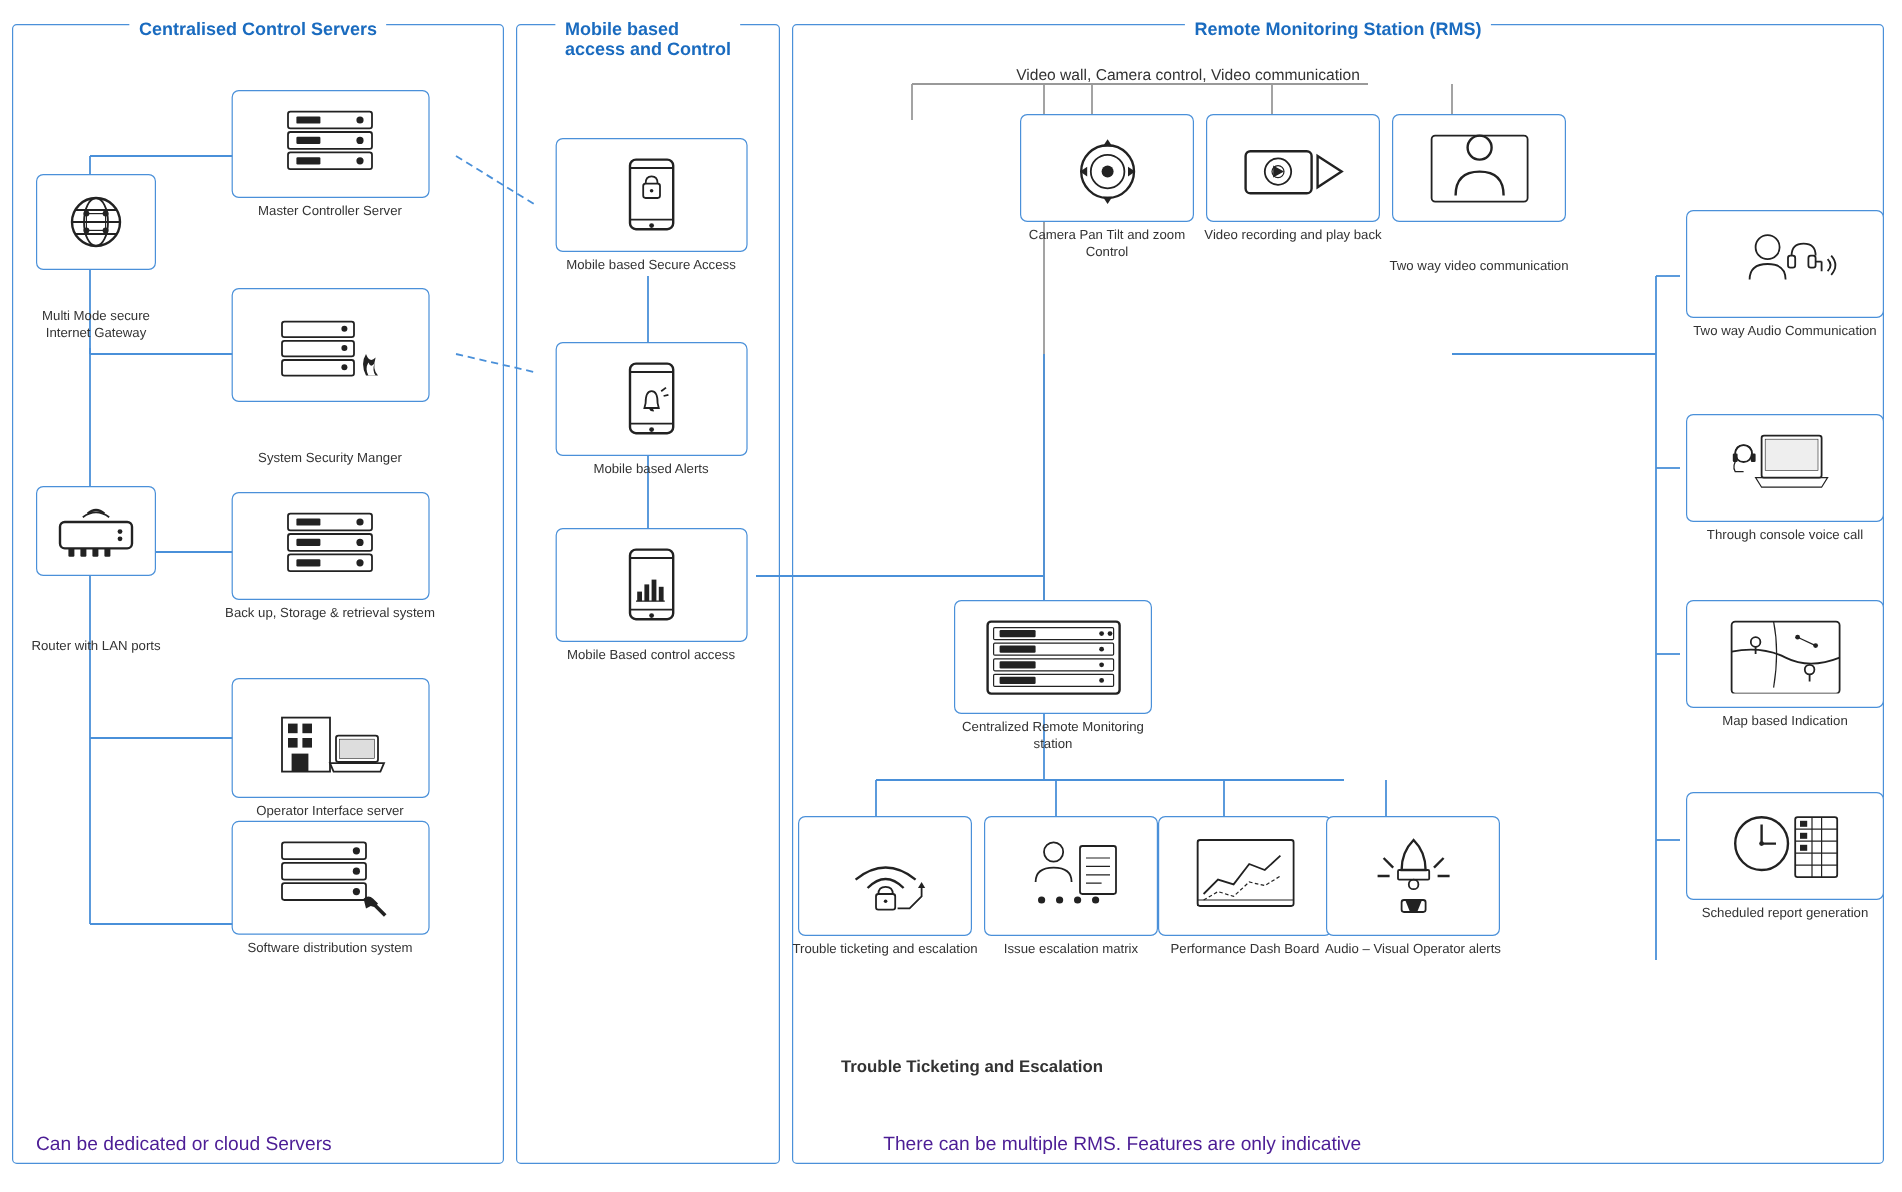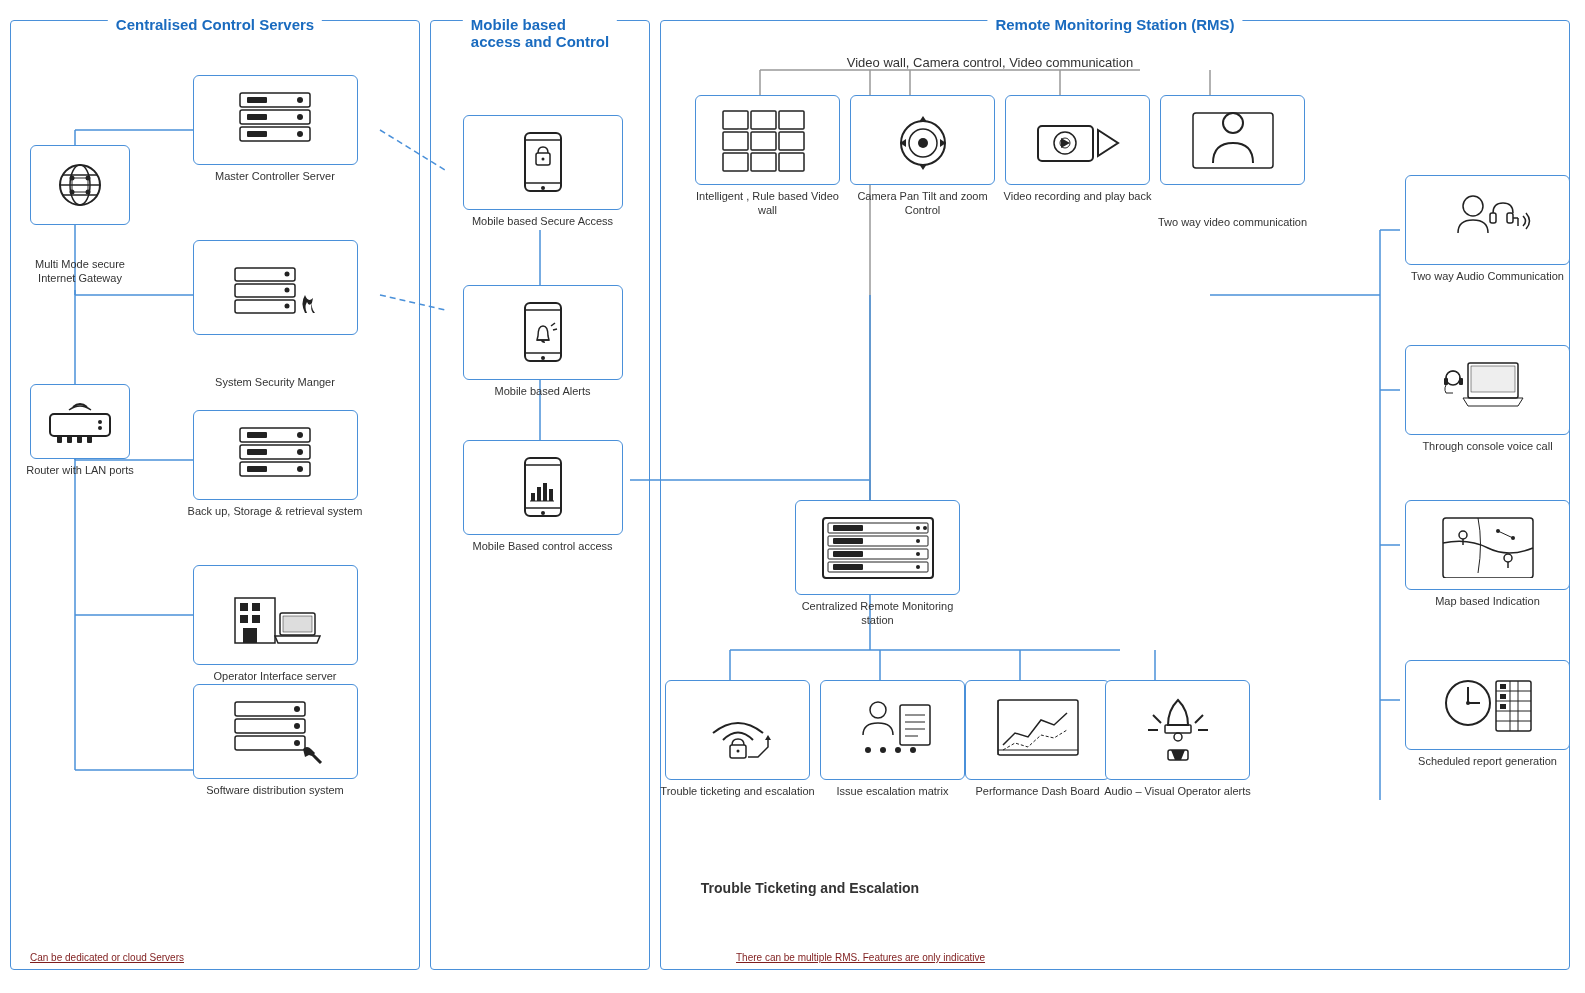--- a/index.html
+++ b/index.html
@@ -85,23 +85,22 @@
     .connector-svg {
       position: absolute;
       top: 0; left: 0;
       width: 1585px;
       height: 993px;
       pointer-events: none;
     }
     .footer-note {
       position: absolute;
       bottom: 30px;
-      font-size: 10px;
-      color: #7f1d1d;
-      text-decoration: underline;
+      font-size: 16px;
+      color: #4c1d95;
     }
     .section-subtitle {
       position: absolute;
       font-size: 13px;
       color: #333;
       text-align: center;
     }
   </style>
 </head>
 <body>
@@ -192,21 +191,21 @@
         <circle cx="38" cy="32" r="2.5" fill="#222"></circle>
         <line x1="22" y1="18" x2="38" y2="18" stroke="#222" stroke-width="1"></line>
         <line x1="22" y1="32" x2="38" y2="32" stroke="#222" stroke-width="1"></line>
         <line x1="22" y1="18" x2="22" y2="32" stroke="#222" stroke-width="1"></line>
         <line x1="38" y1="18" x2="38" y2="32" stroke="#222" stroke-width="1"></line>
       </svg>
     </div>
     <div class="node-label">Multi Mode secure Internet Gateway</div>
   </div>
 
-  <div class="node" style="left:20px;top:384px;width:120px;">
+  <div class="node" style="left:20px;top:405px;width:120px;gap:48px;">
     <div class="node-box" style="width:100px;height:75px;">
       <svg class="icon" width="70" height="45" viewBox="0 0 70 45">
 
         <rect x="5" y="15" width="60" height="22" rx="4" fill="none" stroke="#222" stroke-width="2"></rect>
 
         <path d="M28 8 Q35 2 42 8" fill="none" stroke="#222" stroke-width="2"></path>
         <path d="M24 11 Q35 3 46 11" fill="none" stroke="#222" stroke-width="1.5"></path>
 
         <rect x="12" y="37" width="5" height="7" rx="1" fill="#222"></rect>
         <rect x="22" y="37" width="5" height="7" rx="1" fill="#222"></rect>
@@ -358,37 +357,20 @@
         <rect x="40" y="30" width="4" height="18" fill="#222"></rect>
         <rect x="46" y="36" width="4" height="12" fill="#222"></rect>
         <line x1="27" y1="48" x2="51" y2="48" stroke="#222" stroke-width="1"></line>
       </svg>
     </div>
     <div class="node-label">Mobile Based control access</div>
   </div>
 
   <div class="section-subtitle" style="left:700px;top:55px;width:580px;">Video wall, Camera control, Video communication</div>
 
-  <div class="node" style="left:690px;top:95px;width:155px;">
-    <div class="node-box" style="width:145px;height:90px;">
-      <svg class="icon" width="95" height="65" viewBox="0 0 95 65">
-
-        <rect x="3" y="3" width="25" height="18" rx="1" fill="none" stroke="#222" stroke-width="1.5"></rect>
-        <rect x="31" y="3" width="25" height="18" rx="1" fill="none" stroke="#222" stroke-width="1.5"></rect>
-        <rect x="59" y="3" width="25" height="18" rx="1" fill="none" stroke="#222" stroke-width="1.5"></rect>
-        <rect x="3" y="24" width="25" height="18" rx="1" fill="none" stroke="#222" stroke-width="1.5"></rect>
-        <rect x="31" y="24" width="25" height="18" rx="1" fill="none" stroke="#222" stroke-width="1.5"></rect>
-        <rect x="59" y="24" width="25" height="18" rx="1" fill="none" stroke="#222" stroke-width="1.5"></rect>
-        <rect x="3" y="45" width="25" height="18" rx="1" fill="none" stroke="#222" stroke-width="1.5"></rect>
-        <rect x="31" y="45" width="25" height="18" rx="1" fill="none" stroke="#222" stroke-width="1.5"></rect>
-        <rect x="59" y="45" width="25" height="18" rx="1" fill="none" stroke="#222" stroke-width="1.5"></rect>
-      </svg>
-    </div>
-    <div class="node-label">Intelligent , Rule based Video wall</div>
-  </div>
 
   <div class="node" style="left:845px;top:95px;width:155px;">
     <div class="node-box" style="width:145px;height:90px;">
       <svg class="icon" width="90" height="65" viewBox="0 0 90 65">
 
         <circle cx="45" cy="35" r="22" fill="none" stroke="#222" stroke-width="2"></circle>
         <circle cx="45" cy="35" r="14" fill="none" stroke="#222" stroke-width="1.5"></circle>
         <circle cx="45" cy="35" r="5" fill="#222"></circle>
 
         <path d="M45 8 L41 14 L49 14 Z" fill="#222"></path>

